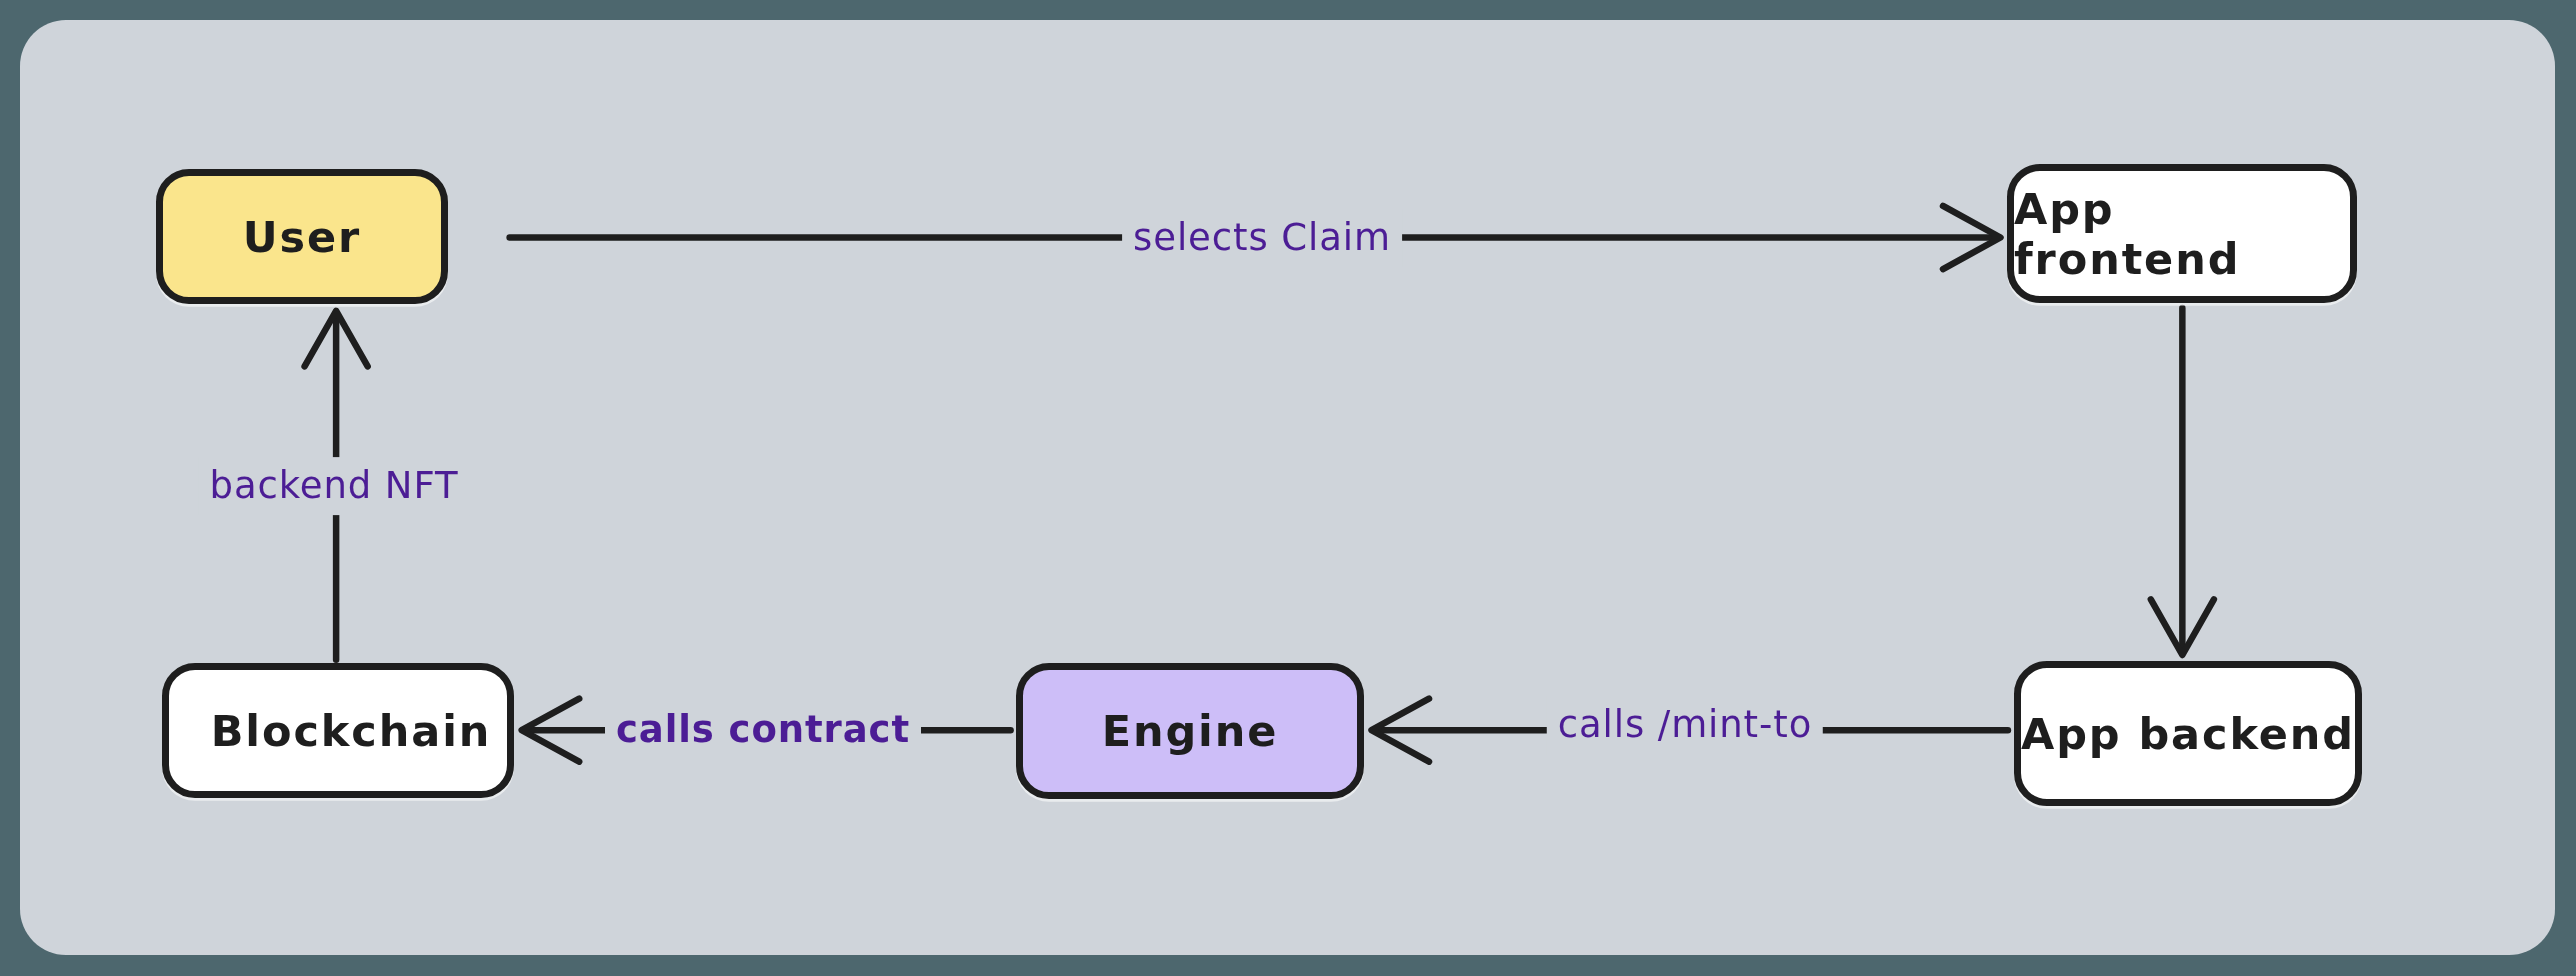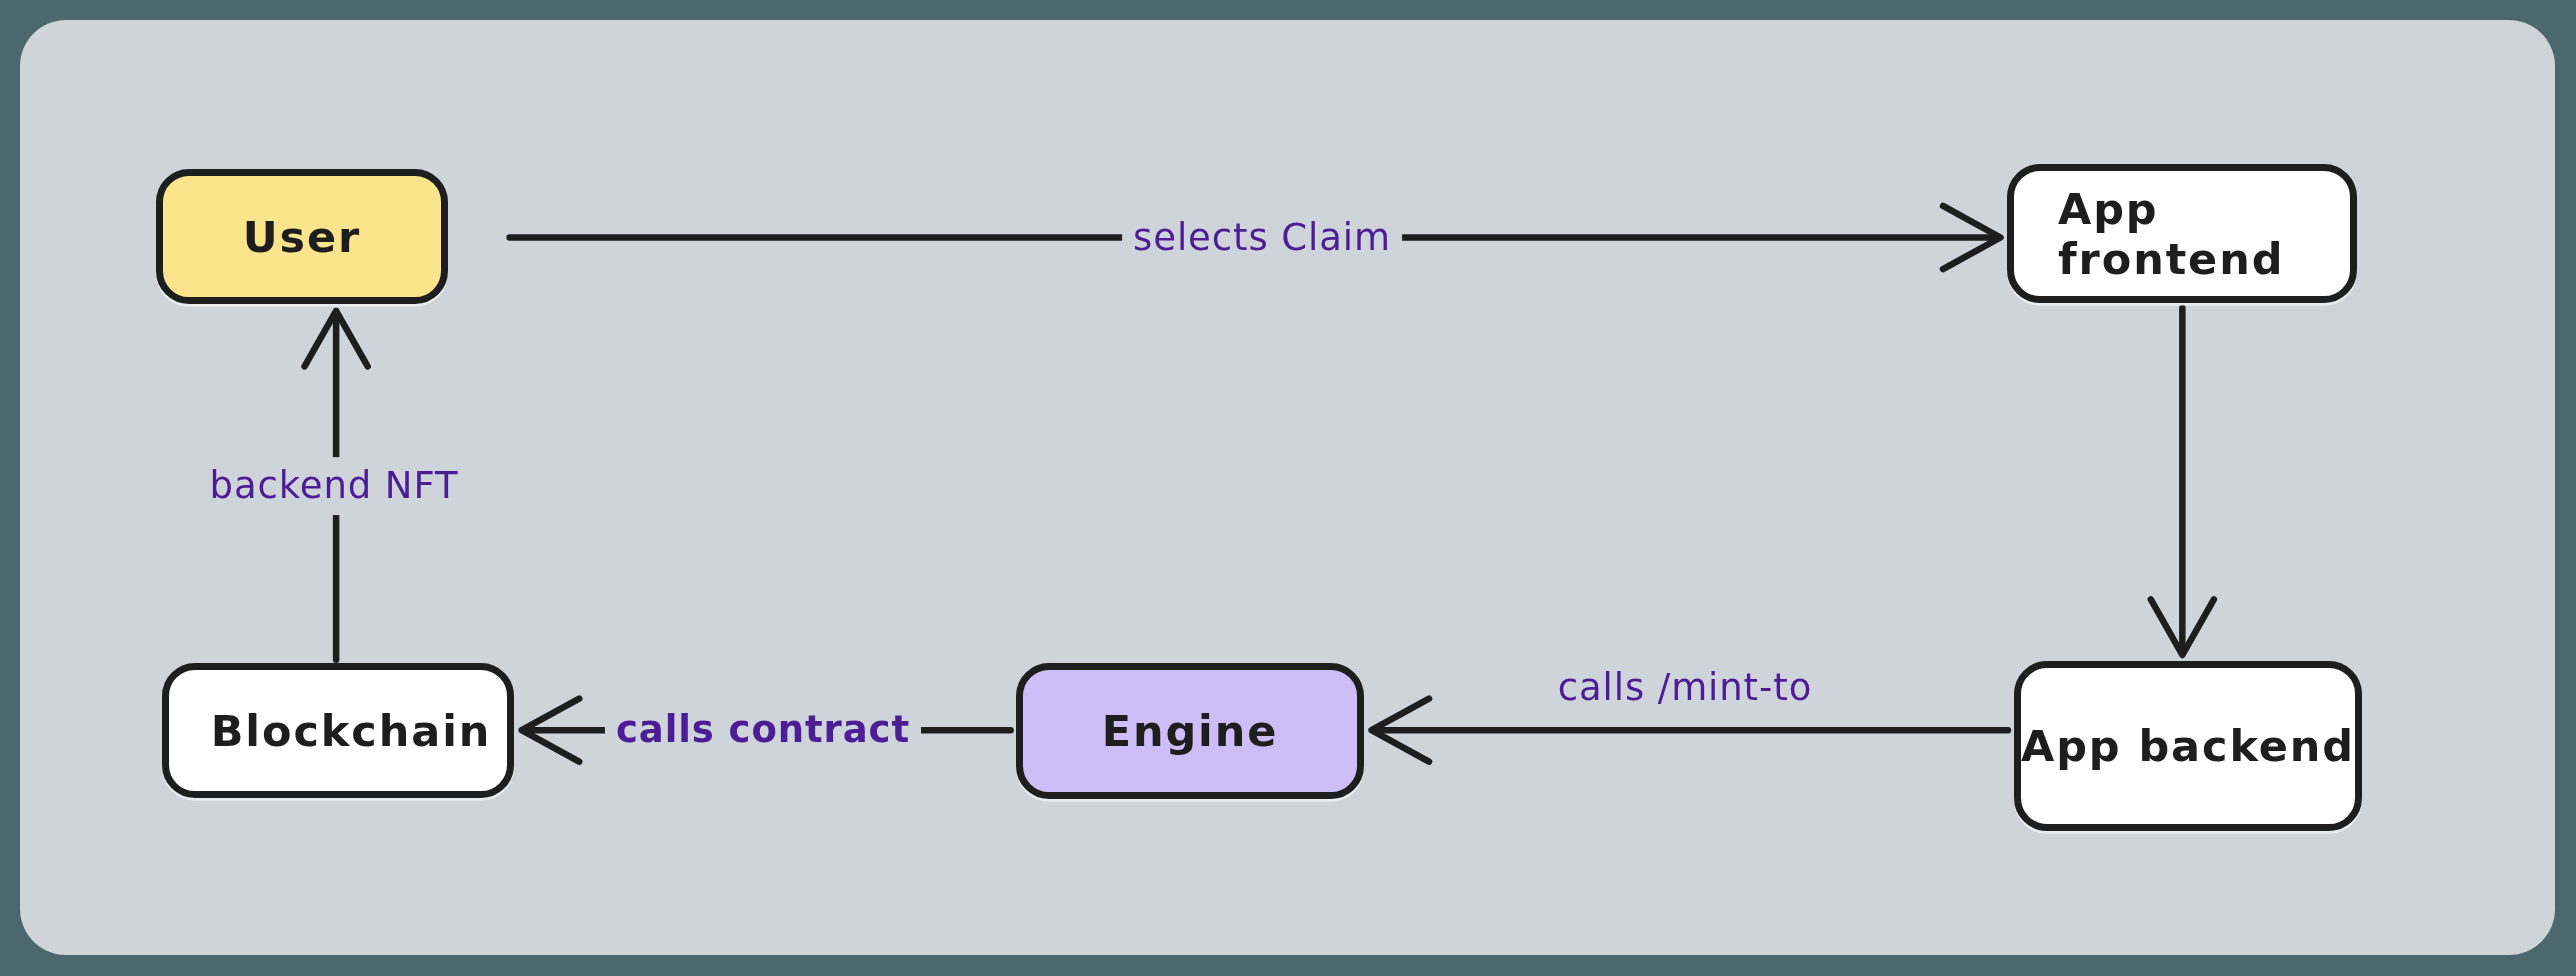--- a/index.html
+++ b/index.html
@@ -44,37 +44,37 @@
     justify-content: center;
     color: #1e1e1e;
     font-size: 43px;
     font-weight: 600;
     letter-spacing: 1.9px;
     cursor: pointer;
     box-shadow: 0 2.8px 0 rgba(255,255,255,0.55);
   }
   .node-user        { left: 156px;  top: 169px; width: 292px; height: 135px; }
   .node-frontend    { left: 2007px; top: 164px; width: 350px; height: 139px; }
-  .node-backend     { left: 2014px; top: 661px; width: 348px; height: 170px; }
+  .node-backend     { left: 2014px; top: 661px; width: 348px; height: 145px; }
   .node-engine      { left: 1016px; top: 663px; width: 348px; height: 136px; }
   .node-blockchain  { left: 162px;  top: 663px; width: 352px; height: 135px; }
   .edge-label {
     position: absolute;
     transform: translate(-50%, -50%);
     background: #cfd4da;
     color: #4c1d95;
     font-size: 37px;
     letter-spacing: 0.9px;
     padding: 7.4px 11px;
     white-space: nowrap;
     cursor: pointer;
   }
   .lbl-selects-claim  { left: 1262px; top: 238px; }
   .lbl-calls-claim    { left: 2179px; top: 483px; }
-  .lbl-calls-mint-to  { left: 1685px; top: 688px; }
+  .lbl-calls-mint-to  { left: 1685px; top: 725px; }
   .lbl-calls-contract { left: 763px;  top: 730px; font-weight: bold; }
   .lbl-delivers-nft   { left: 334px;  top: 486px; }
 </style>
 </head>
 <body>
 
 <div class="canvas" style="background-color: rgb(77, 103, 110);">
 
   <div class="panel" style="background-color: rgb(207, 212, 218);"></div>
 
@@ -103,21 +103,21 @@
     <g>
       <line x1="362" y1="711" x2="362" y2="337"></line>
       <polyline points="328,395 362,335 396,395"></polyline>
     </g>
   </svg>
 
   <div class="node node-user" style="background-color: rgb(250, 229, 140);">
     <span>User</span>
   </div>
 
-  <div class="node node-frontend" style="background-color: rgb(255, 255, 255); padding-left: 44px;">
+  <div class="node node-frontend" style="background-color: rgb(255, 255, 255);">
     <span>App frontend</span>
   </div>
 
   <div class="node node-backend" style="background-color: rgb(255, 255, 255);">
     <span>App backend</span>
   </div>
 
   <div class="node node-engine" style="background-color: rgb(205, 190, 248);">
     <span>Engine</span>
   </div>

